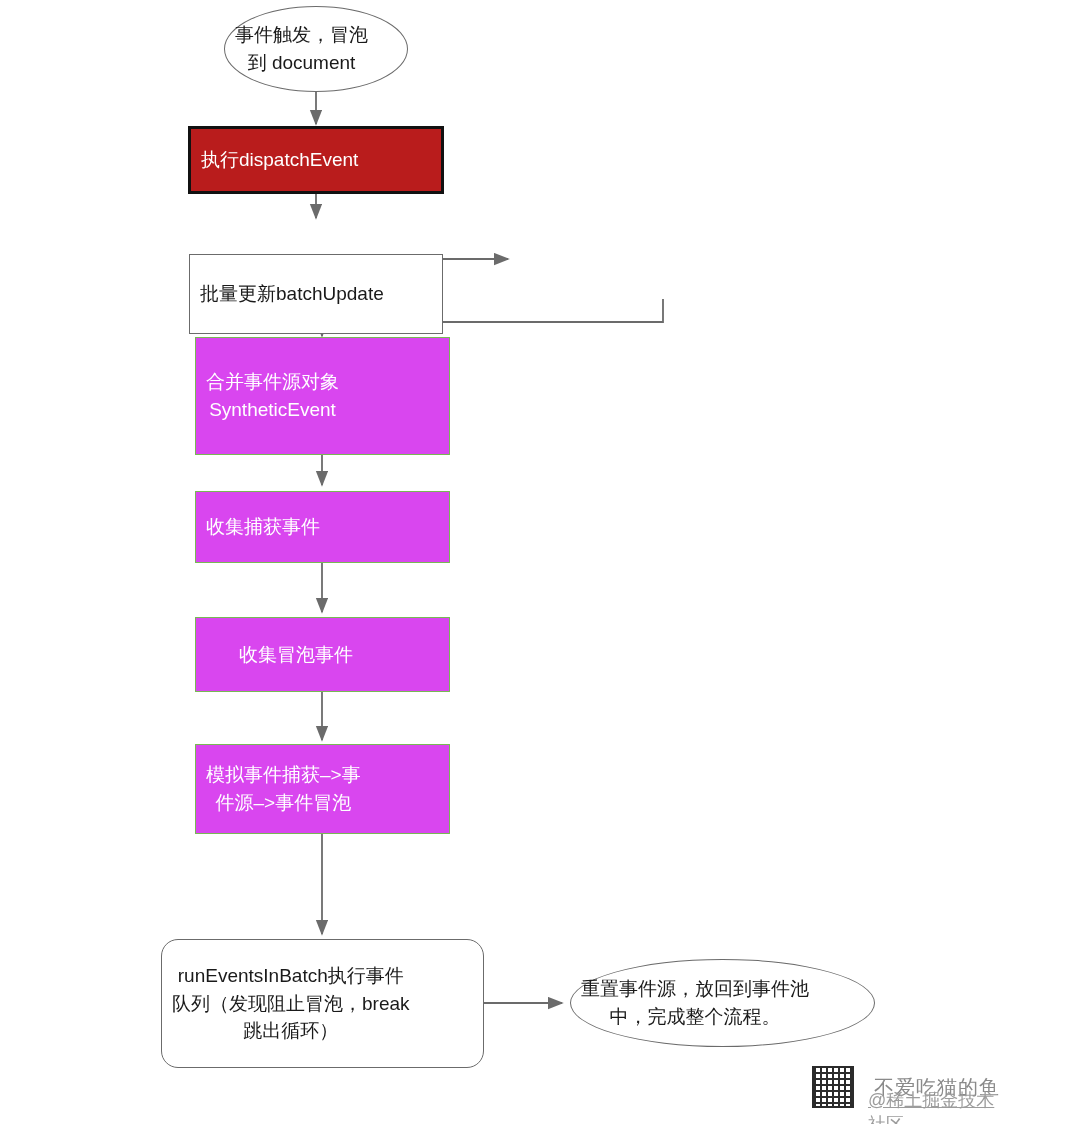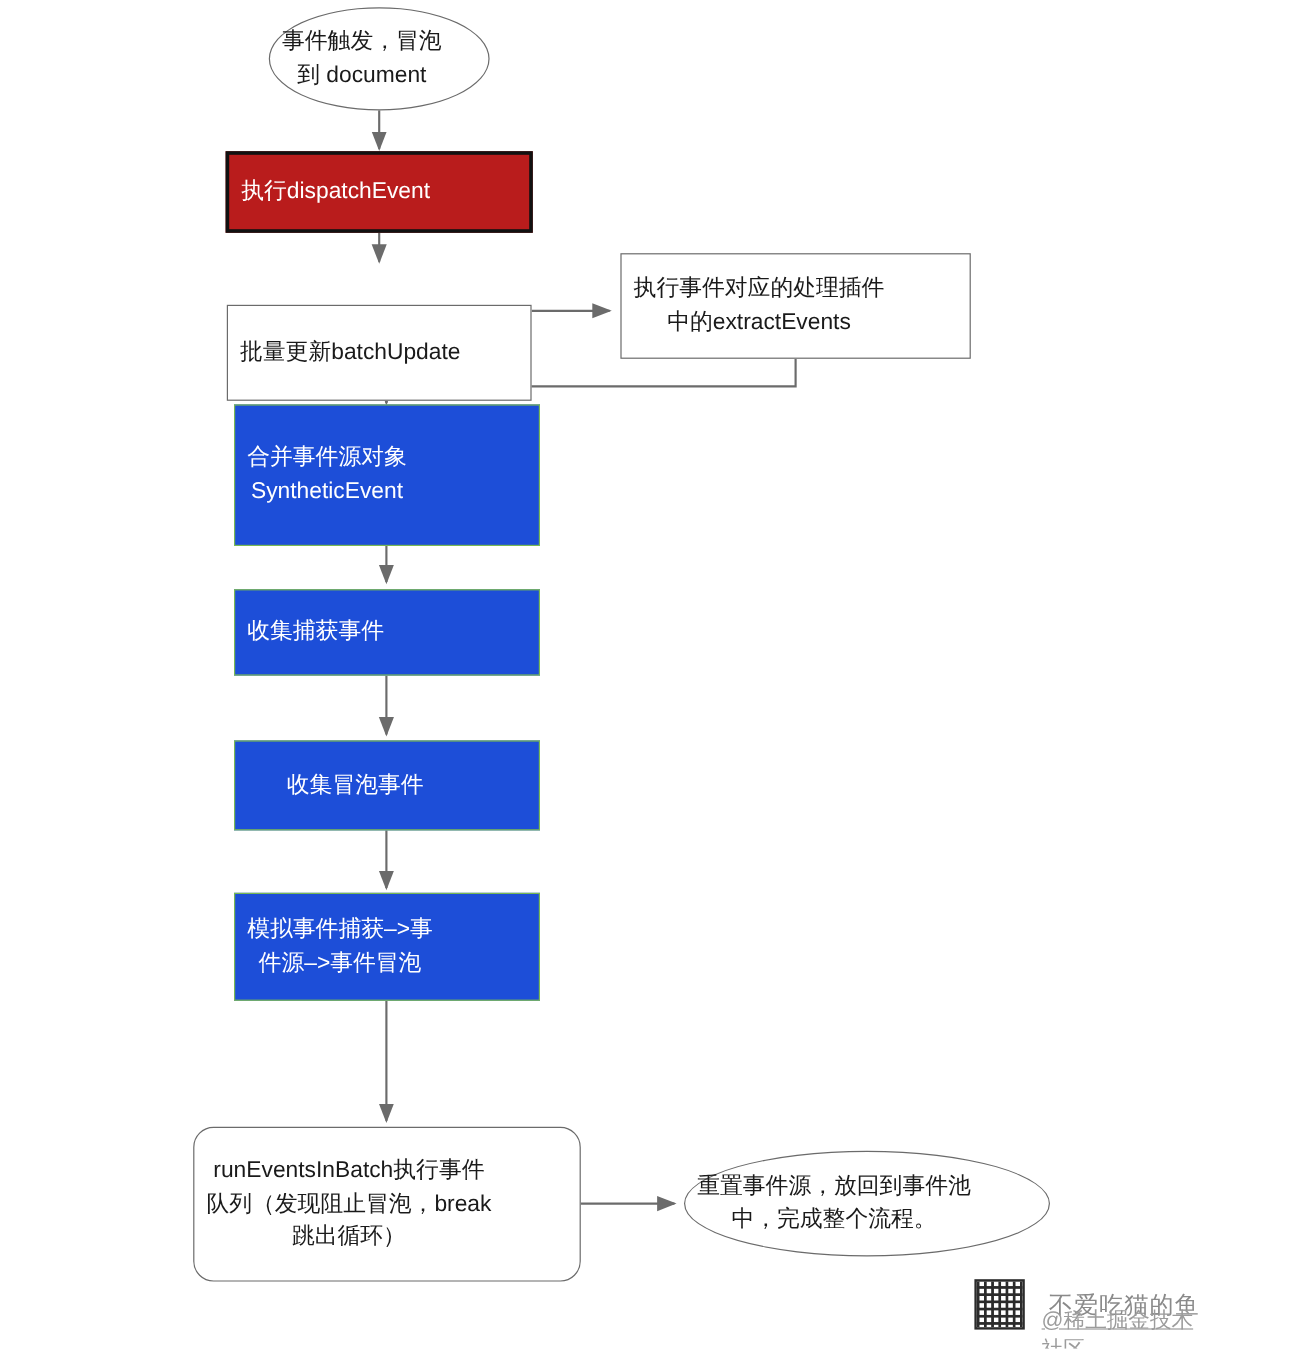--- a/index.html
+++ b/index.html
@@ -35,21 +35,21 @@
     color: #1a1a1a;
     font-size: 19px;
     padding: 6px 10px;
     white-space: pre-line;
   }
   .node.rect {
     border: 1.6px solid #6b6b6b;
     background: #ffffff;
   }
   .node.green {
-    background: #1d4ed8;
+    background: #d946ef;
     border: 1.6px solid #78b854;
     color: #ffffff;
   }
   .node.green-strong {
     background: #b91c1c;
     border: 3px solid #111111;
     color: #ffffff;
   }
   .node.ellipse {
     border: 1.6px solid #6b6b6b;
@@ -123,24 +123,20 @@
   </div>
 
   <div class="node green-strong" style="left:188px; top:126px; width:256px; height:68px;">
     <span>执行dispatchEvent</span>
   </div>
 
   <div class="node rect" style="left:189px; top:219px; width:254px; height:80px;margin-top:35px;">
     <span>批量更新batchUpdate</span>
   </div>
 
-  <div class="node rect" style="left:517px; top:211px; width:292px; height:88px;">
-    <span>执行事件对应的处理插件
-中的extractEvents</span>
-  </div>
 
   <div class="node green" style="left:195px; top:337px; width:255px; height:118px;">
     <span>合并事件源对象
 SyntheticEvent</span>
   </div>
 
   <div class="node green" style="left:195px; top:491px; width:255px; height:72px;">
     <span>收集捕获事件</span>
   </div>
 

